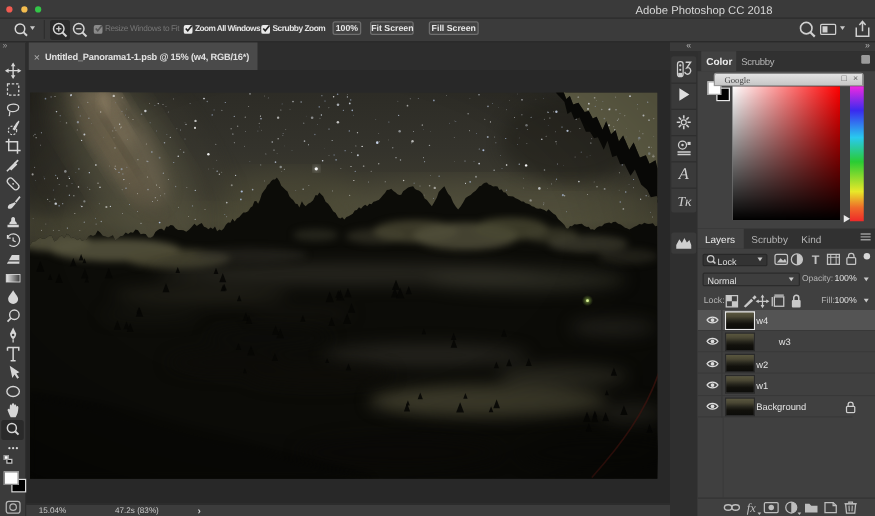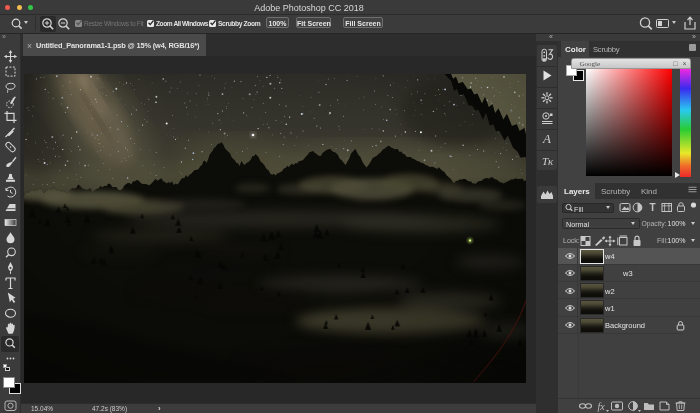--- a/index.html
+++ b/index.html
@@ -5,21 +5,21 @@
 body { width:700px; height:413px; position:relative; overflow:hidden;
   font-family:"Liberation Sans", sans-serif; background:#282828; }
 .abs { position:absolute; white-space:nowrap; }
 </style></head>
 <body>
 
 <div class="abs" style="left:0;top:0;width:700px;height:14.5px;background:#3a3a3a;border-bottom:1px solid #2b2b2b"></div>
 <div class="abs" style="left:5px;top:5px;width:5.2px;height:5.2px;border-radius:50%;background:#f15b51"></div>
 <div class="abs" style="left:16.5px;top:5px;width:5.2px;height:5.2px;border-radius:50%;background:#f4bd4f"></div>
 <div class="abs" style="left:28px;top:5px;width:5.2px;height:5.2px;border-radius:50%;background:#33c648"></div>
-<div class="abs" style="left:0;top:3px;width:618px;text-align:center;font-size:9px;color:#d8d8d8">Adobe Photoshop CC 2018</div>
+<div class="abs" style="left:0;top:3px;width:618px;text-align:right;font-size:9px;color:#d8d8d8">Adobe Photoshop CC 2018</div>
 
 <div class="abs" style="left:0;top:14.5px;width:700px;height:19.5px;background:#3b3b3b;border-bottom:1px solid #262626"></div>
 <svg width="26" height="16" viewBox="0 0 26 16" style="position:absolute;left:8px;top:15.5px">
     <circle cx="8" cy="7" r="3.8" fill="none" stroke="#d6d6d6" stroke-width="1.2"></circle>
     <line x1="10.7" y1="9.7" x2="13.6" y2="12.6" stroke="#d6d6d6" stroke-width="1.6"></line>
   </svg>
 <div class="abs" style="left:24px;top:21px;width:0;height:0;border-left:2.6px solid transparent;border-right:2.6px solid transparent;border-top:3.2px solid #c9c9c9"></div>
 <div class="abs" style="left:34.5px;top:16px;width:1px;height:15px;background:#2e2e2e"></div>
 <div class="abs" style="left:39.5px;top:15.5px;width:16px;height:16px;background:#2a2a2a;border-radius:2px"></div>
 <svg width="16" height="16" viewBox="0 0 16 16" style="position:absolute;left:39.5px;top:15.5px">
@@ -843,34 +843,34 @@
 <div class="abs" style="left:679.5px;top:68.5px;width:11.5px;height:108px;background:linear-gradient(to bottom,#ef29e0 0%,#3a2aef 18%,#29c9ef 38%,#29cc33 56%,#e8e829 78%,#ef6a29 90%,#ef2929 100%)"></div>
 
 <div class="abs" style="left:570.5px;top:58px;width:120px;height:10.5px;background:linear-gradient(#e3e3e3,#c7c7c7);border:1px solid #979797;border-radius:2.5px 2.5px 0 0;z-index:5">
 <span style="position:absolute;left:8px;top:1px;font-family:'Liberation Serif',serif;font-size:7px;color:#4a4a4a">Google</span>
 <span style="position:absolute;right:12px;top:0.5px;font-size:7px;color:#555">□</span>
 <span style="position:absolute;right:3px;top:0.5px;font-size:7px;color:#555">×</span>
 </div>
 
 <div class="abs" style="left:558px;top:183px;width:142px;height:16px;background:#313131"></div>
 <div class="abs" style="left:558px;top:183px;width:37px;height:16px;background:#414141"></div>
-<div class="abs" style="left:564px;top:186.5px;font-size:8px;color:#ececec;font-weight:bold">Layers</div>
+<div class="abs" style="left:564px;top:186.5px;font-size:8px;color:#ececec;font-weight:normal">Layers</div>
 <div class="abs" style="left:601px;top:186.5px;font-size:8px;color:#b5b5b5">Scrubby</div>
 <div class="abs" style="left:641px;top:186.5px;font-size:8px;color:#b5b5b5">Kind</div>
 <svg width="9" height="8" viewBox="0 0 9 8" style="position:absolute;left:688px;top:186px">
     <path d="M0.5 1.2 L8.5 1.2 M0.5 3.5 L8.5 3.5 M0.5 5.8 L8.5 5.8" stroke="#9a9a9a" stroke-width="1.1"></path>
   </svg>
 <div class="abs" style="left:558px;top:199px;width:142px;height:214px;background:#404040"></div>
 
 <div class="abs" style="left:562px;top:202.5px;width:52px;height:10.5px;background:#333;border:1px solid #282828;border-radius:1.5px"></div>
 <svg width="10" height="10" viewBox="0 0 10 10" style="position:absolute;left:564px;top:203px">
     <circle cx="4.5" cy="4" r="2.6" fill="none" stroke="#c9c9c9" stroke-width="1"></circle>
     <line x1="6.4" y1="5.9" x2="8.3" y2="7.8" stroke="#c9c9c9" stroke-width="1.4"></line>
   </svg>
-<div class="abs" style="left:574px;top:204.5px;font-size:7.2px;color:#dedede">Fill</div>
+<div class="abs" style="left:574px;top:204.5px;font-size:7.2px;color:#dedede">Lock</div>
 <div class="abs" style="left:606px;top:206px;width:0;height:0;border-left:2.4px solid transparent;border-right:2.4px solid transparent;border-top:3px solid #c9c9c9"></div>
 <svg width="142" height="16" viewBox="0 0 142 16" style="position:absolute;left:558px;top:199px">
     <rect x="62" y="4.5" width="10" height="8" rx="1.5" fill="none" stroke="#c4c4c4" stroke-width="1"></rect>
     <path d="M63.5 11.0 L66.5 7.5 L68.5 9.5 L70 8.0 L71.5 11.0" fill="#c4c4c4" stroke="none"></path>
     <circle cx="79.5" cy="8.5" r="4.4" fill="none" stroke="#c4c4c4" stroke-width="1"></circle>
     <path d="M79.5 4.1 A4.4 4.4 0 0 1 79.5 12.9 Z" fill="#c4c4c4"></path>
     <text x="94.5" y="12.0" font-family="Liberation Sans" font-size="10" font-weight="bold" fill="#c4c4c4" text-anchor="middle">T</text>
     <rect x="104" y="4.5" width="9.5" height="8" fill="none" stroke="#c4c4c4" stroke-width="1"></rect>
     <path d="M104 6.8 L113.5 6.8 M106.6 4.5 L106.6 12.5 M110.9 4.5 L110.9 12.5" stroke="#c4c4c4" stroke-width="0.8"></path>
     <rect x="119.5" y="7.0" width="7" height="5.5" rx="0.8" fill="none" stroke="#c4c4c4" stroke-width="1"></rect>

